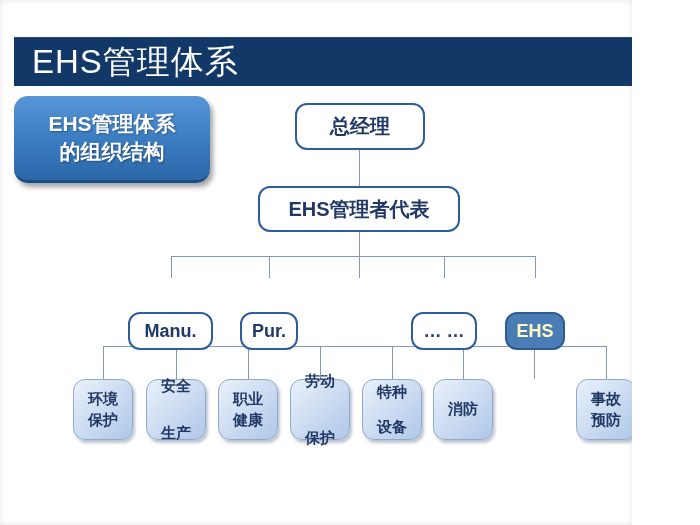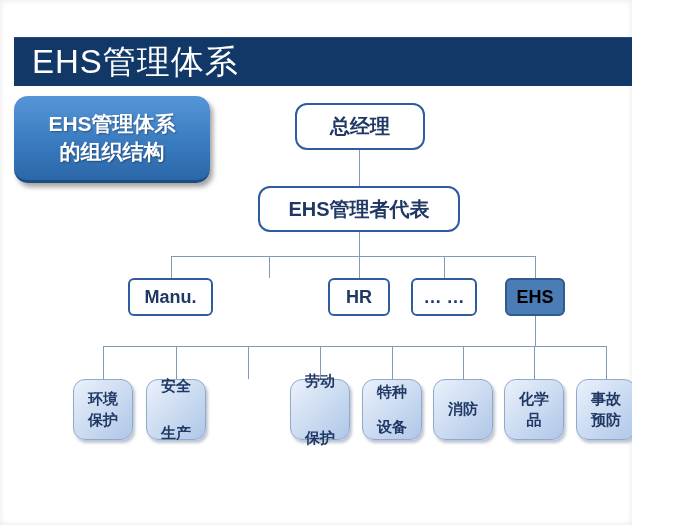--- a/index.html
+++ b/index.html
@@ -28,22 +28,22 @@
   .badge span{
     color:#fff;font-size:21px;font-weight:700;line-height:1.35;
     text-shadow:1px 1px 2px rgba(0,0,0,0.35);white-space:nowrap;
   }
   .node{
     position:absolute;background:#fff;border:2px solid var(--box_border);
     display:flex;align-items:center;justify-content:center;
     color:var(--box_text);font-weight:700;box-sizing:border-box;
   }
   .node-lg{border-radius:12px;font-size:20px;}
-  .node-sm{border-radius:6px;font-size:18px;}
-  .node-filled{background:var(--ehs_fill);border-color:var(--ehs_border);color:#000000;}
+  .node-sm{border-radius:12px;font-size:18px;margin-top:34px;}
+  .node-filled{background:var(--ehs_fill);border-color:var(--ehs_border);color:#fef9c3;}
   .leaf{
     position:absolute;top:379px;width:60px;height:61px;border-radius:12px;
     background:linear-gradient(135deg,var(--leaf_top) 0%,var(--leaf_bottom) 100%);
     border:1px solid var(--leaf_border);
     box-shadow:2px 3px 3px rgba(110,125,150,0.45);
     display:flex;flex-direction:column;align-items:center;justify-content:center;
     color:var(--box_text);font-weight:700;font-size:15px;line-height:1.35;box-sizing:border-box;
   }
   .vline{position:absolute;width:1px;background:var(--connector);}
   .hline{position:absolute;height:1px;background:var(--connector);}
@@ -85,52 +85,52 @@
     <span>总经理</span>
   </div>
 
   <div class="node node-lg" style="left:258px;top:186px;width:202px;height:46px;">
     <span>EHS管理者代表</span>
   </div>
 
   <div class="node node-sm" style="left:128px;top:278px;width:85px;height:38px;">
     <span>Manu.</span>
   </div>
-  <div class="node node-sm" style="left:328px;top:278px;width:62px;height:38px;">
-    <span>HR</span>
+  <div class="node node-sm" style="left:240px;top:278px;width:58px;height:38px;">
+    <span>Pur.</span>
   </div>
   <div class="node node-sm" style="left:411px;top:278px;width:66px;height:38px;">
     <span>… …</span>
   </div>
   <div class="node node-sm node-filled" style="left:505px;top:278px;width:60px;height:38px;">
     <span>EHS</span>
   </div>
 
   <div class="leaf" style="left:73px;">
     <span>环境</span>
     <span>保护</span>
   </div>
   <div class="leaf" style="left:146px;gap:27px;">
     <span>安全</span>
     <span>生产</span>
   </div>
+  <div class="leaf" style="left:218px;">
+    <span>职业</span>
+    <span>健康</span>
+  </div>
   <div class="leaf" style="left:290px;gap:36px;">
     <span>劳动</span>
     <span>保护</span>
   </div>
   <div class="leaf" style="left:362px;gap:15px;">
     <span>特种</span>
     <span>设备</span>
   </div>
   <div class="leaf" style="left:433px;">
     <span>消防</span>
     <span></span>
   </div>
-  <div class="leaf" style="left:504px;">
-    <span>化学</span>
-    <span>品</span>
-  </div>
   <div class="leaf" style="left:576px;">
     <span>事故</span>
     <span>预防</span>
   </div>
 
 </div>
 
 </body></html>

